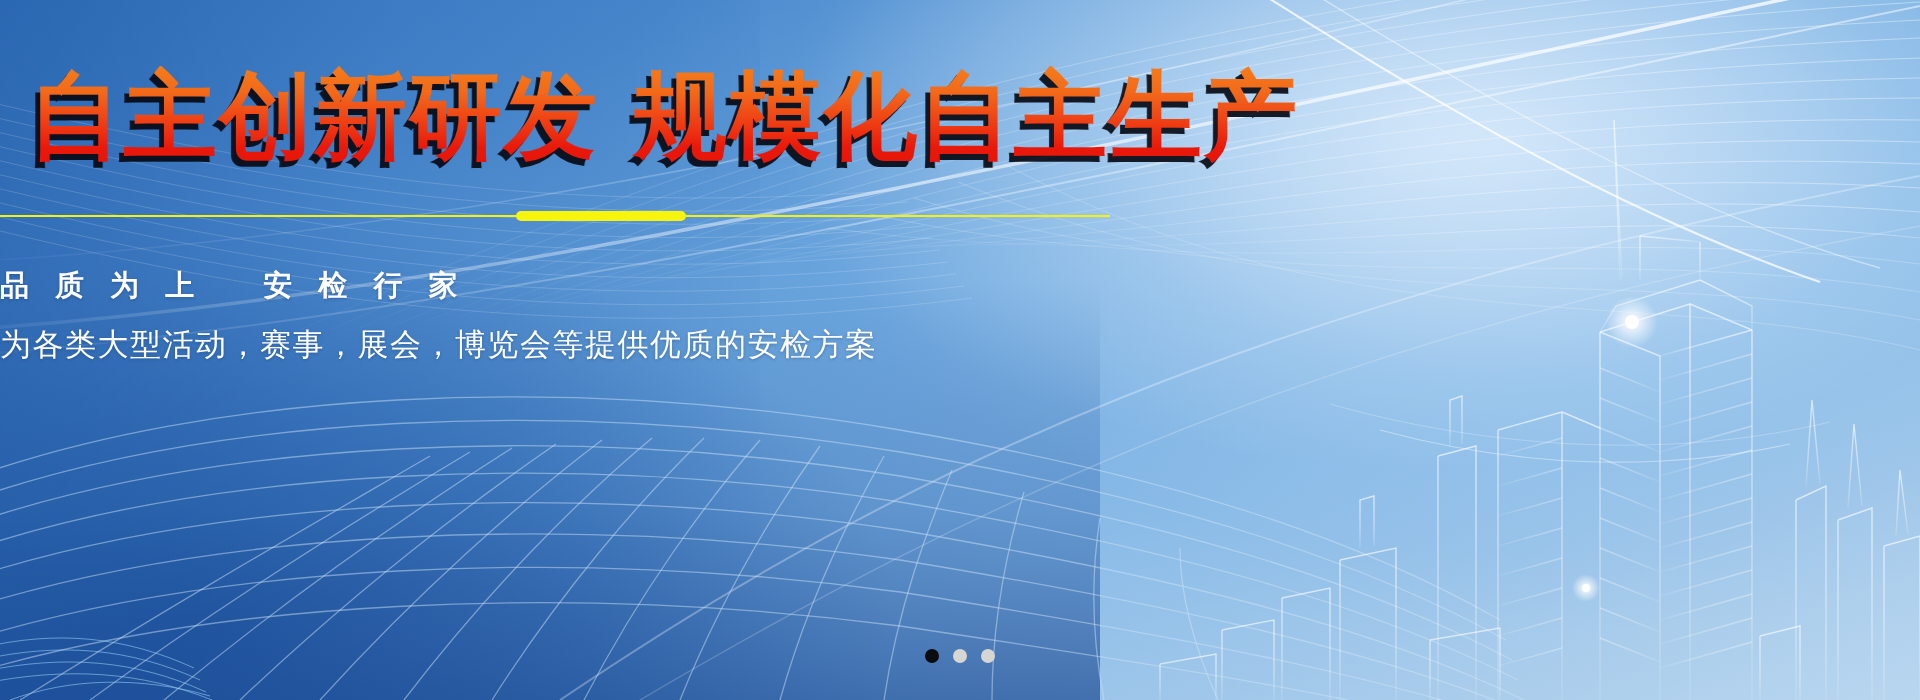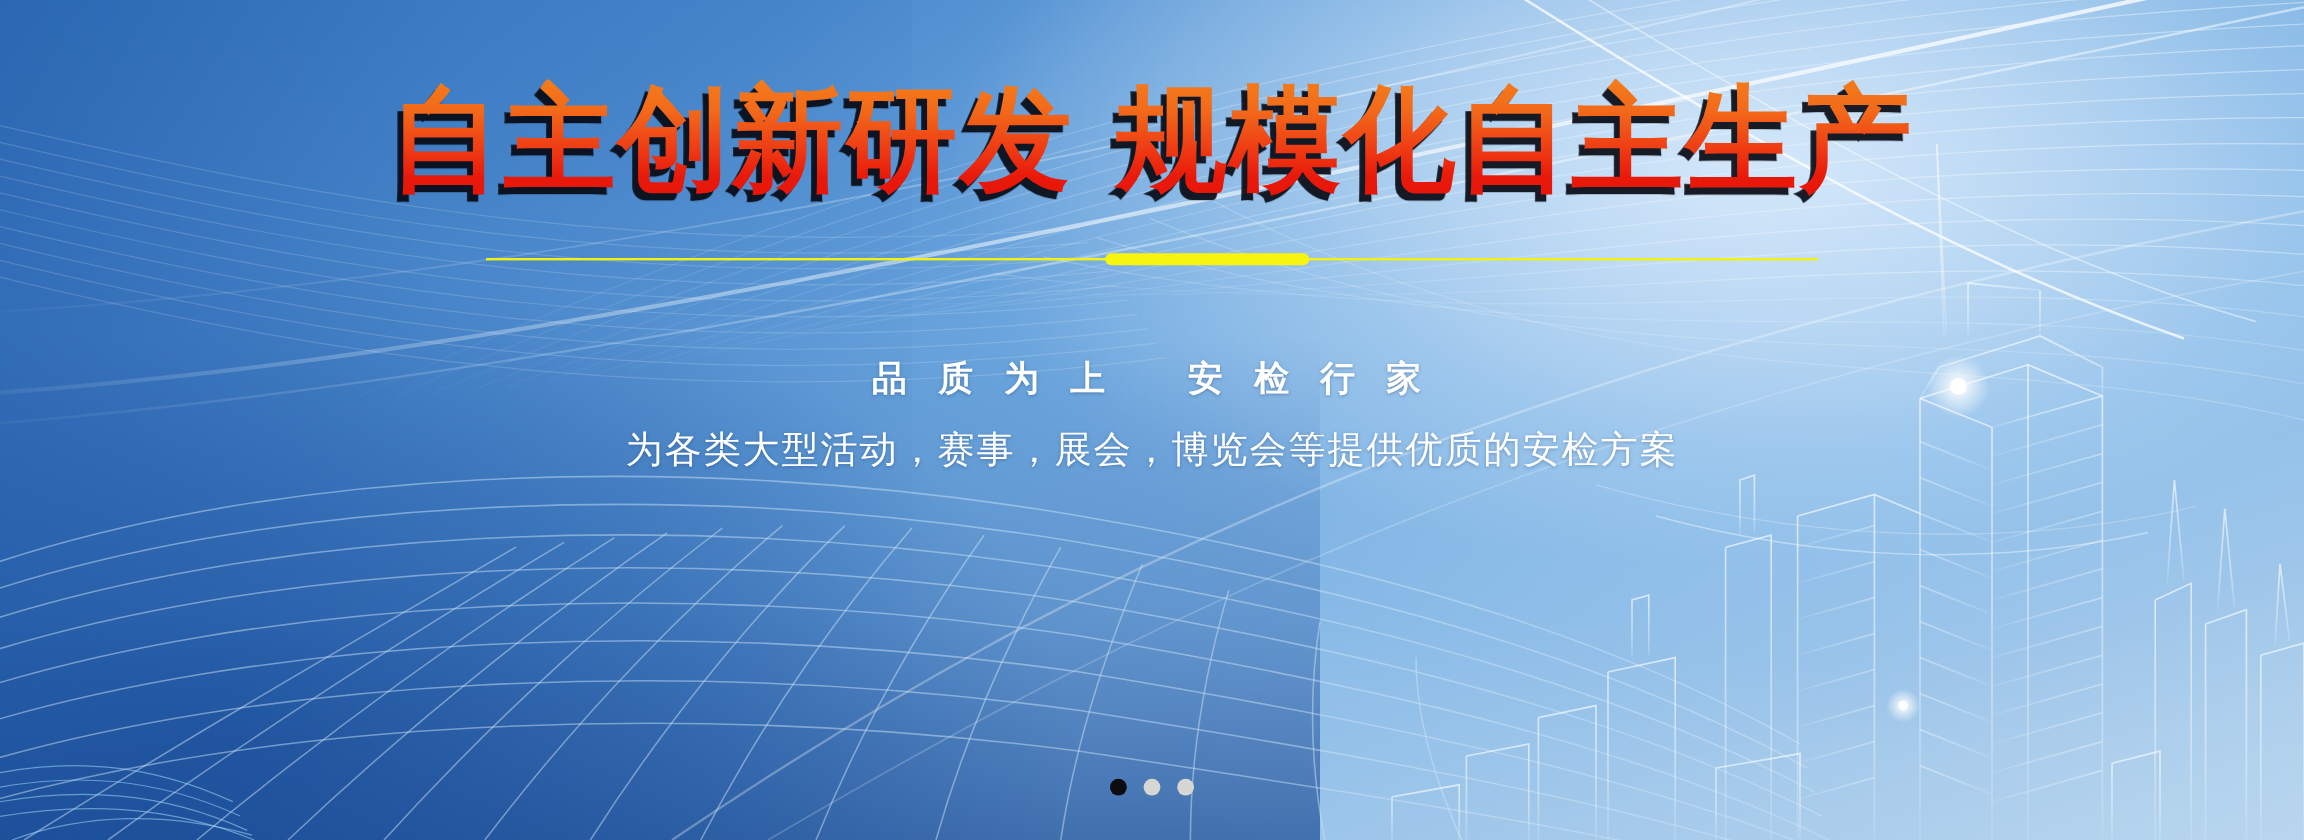--- a/index.html
+++ b/index.html
@@ -27,21 +27,21 @@
   }
   .bg-tint-bottom{
     position:absolute; left:0; bottom:0; width:1100px; height:420px;
     background:linear-gradient(to top, rgba(18,66,142,0.65) 0%, rgba(26,80,158,0.32) 45%, rgba(0,0,0,0) 100%);
   }
   .bg-svg{position:absolute; inset:0; width:1920px; height:700px;}
 
   
   .content{
     position:absolute; inset:0;
-    display:flex; flex-direction:column; align-items:center;
+    display:flex; flex-direction:column; 
   }
 
   .headline{
     margin-top:66px;
     font-family:"DejaVu Sans","Liberation Sans",sans-serif;
     font-size:96px;
     font-weight:700;
     line-height:1.06;
     letter-spacing:2px;
     white-space:nowrap;
@@ -64,21 +64,21 @@
     position:absolute; left:0; top:5px; width:100%; height:2px;
     background:#f3f110;
   }
   .divider .thick{
     position:absolute; left:46.5%; top:1px; width:170px; height:10px;
     background:#f7f40d;
     border-radius:5px;
   }
 
   .slogan{
-    margin-top:74px;
+    margin-top:44px;
     color:#ffffff;
     font-size:29px;
     font-weight:600;
     letter-spacing:9px;
     text-shadow:0 1px 3px rgba(20,50,95,0.35);
     white-space:nowrap;
   }
   .slogan .gap{display:inline-block;width:26px;}
 
   .desc{

